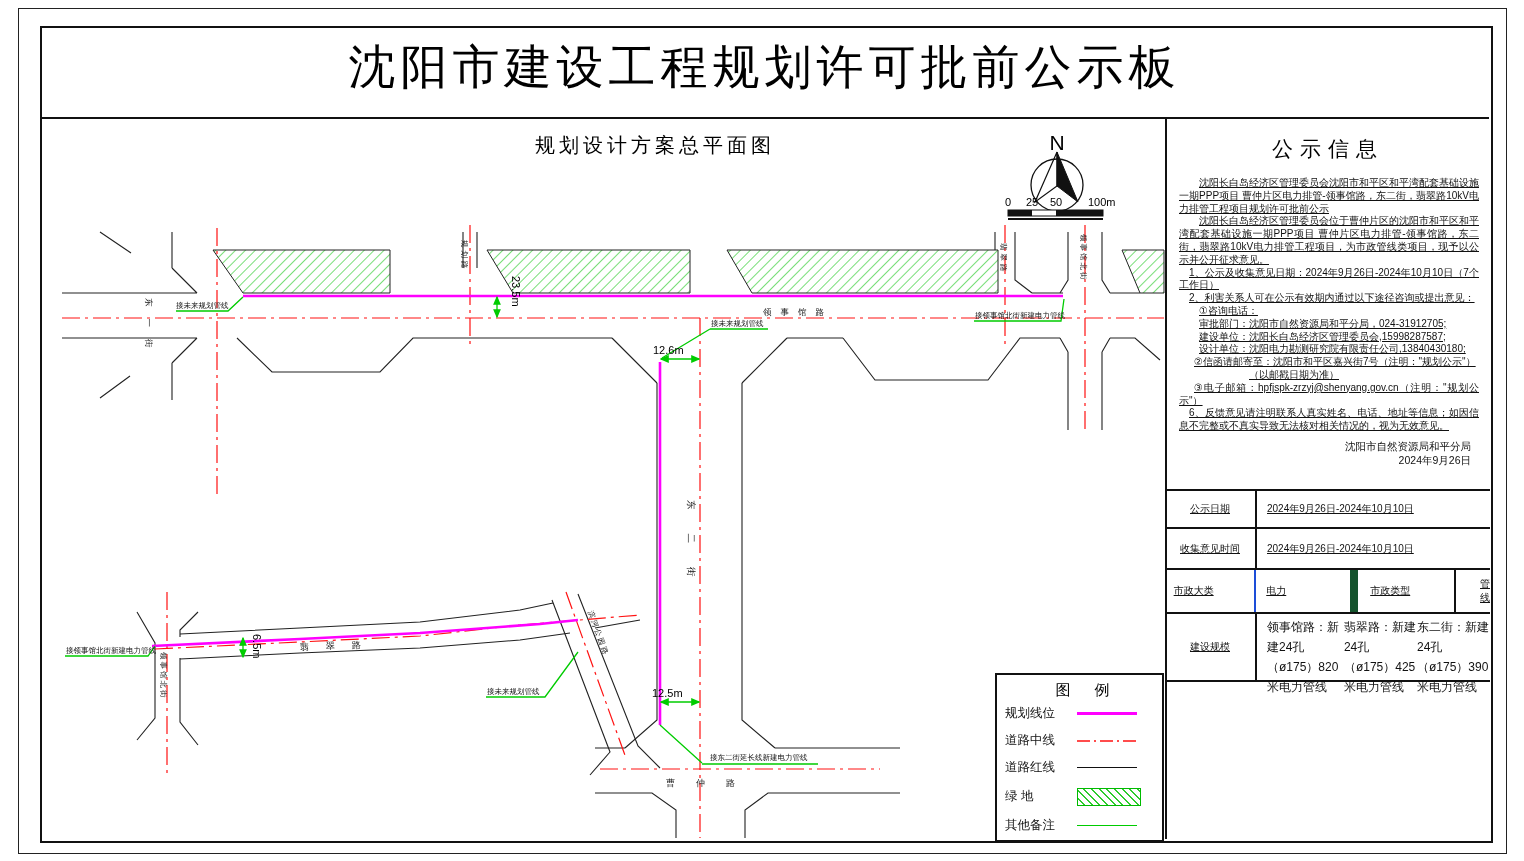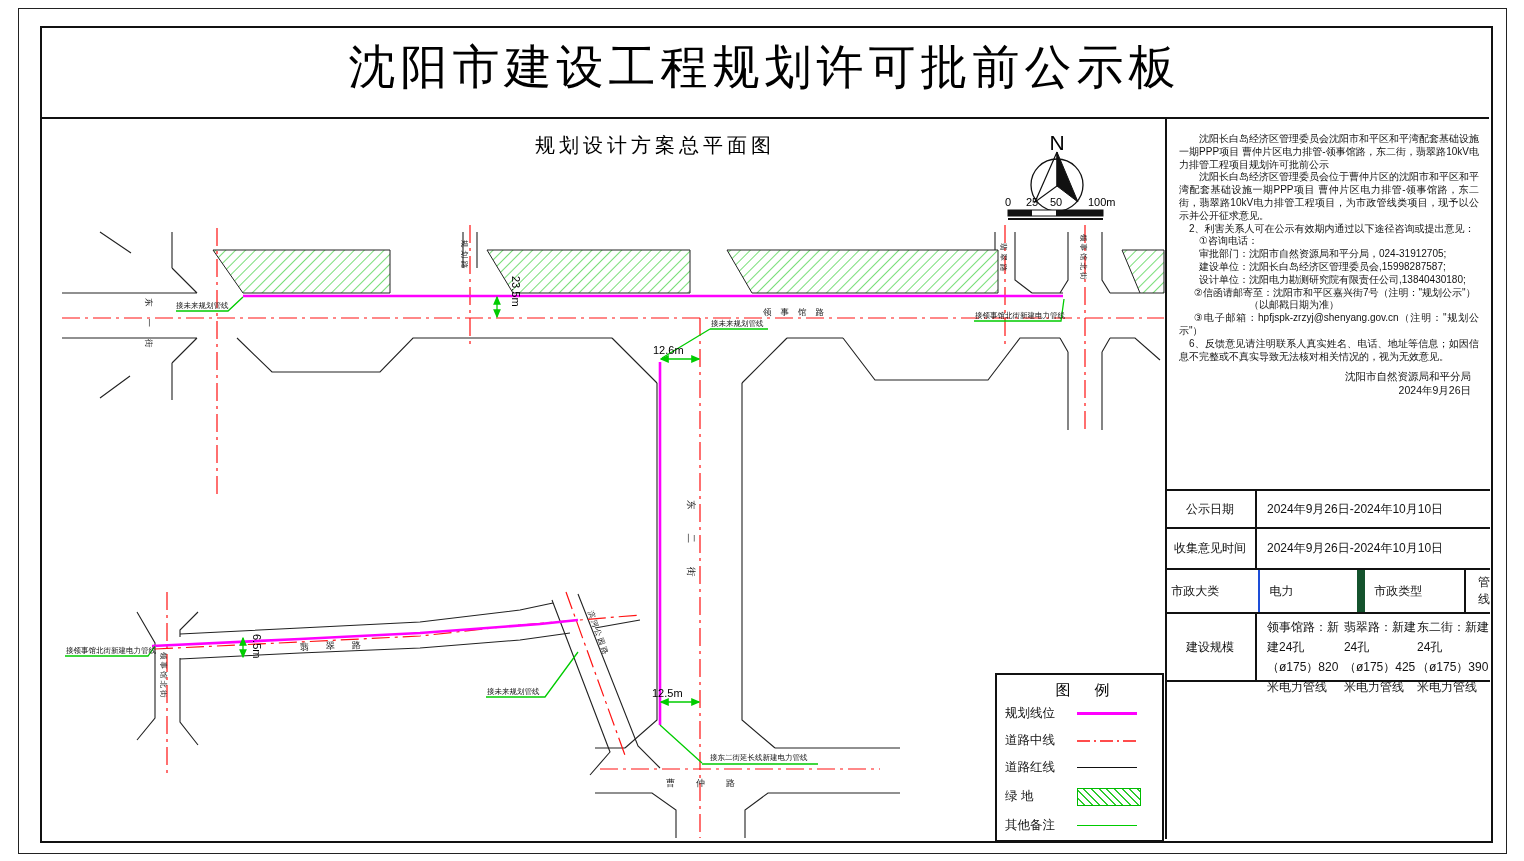--- a/index.html
+++ b/index.html
@@ -10,35 +10,35 @@
   .board-title{position:absolute;left:40px;top:36px;width:1449px;text-align:center;
         font-family:"Liberation Serif","DejaVu Serif",serif;font-size:47px;letter-spacing:5px;color:#000;}
   .hrule{position:absolute;left:40px;top:117px;width:1449px;height:0;border-top:2px solid #111;}
   .vrule{position:absolute;left:1165px;top:117px;width:0;height:722px;border-left:2px solid #111;}
   .map-title{position:absolute;left:400px;top:132px;width:510px;text-align:center;font-size:20px;letter-spacing:4px;color:#000;}
   .map-svg{position:absolute;left:40px;top:117px;width:1125px;height:722px;}
 
   
   .info-panel{position:absolute;left:1167px;top:119px;width:322px;height:370px;}
   .info-title{margin-top:16px;text-align:center;font-size:21px;letter-spacing:7px;color:#000;}
-  .info-text{margin:14px 10px 0 12px;font-size:10px;line-height:12.8px;text-align:justify;}
+  .info-text{margin:14px 10px 0 12px;font-size:10px;line-height:12.8px;text-align:justify;text-decoration:underline;}
   .info-text p{margin:0;}
   .ind1{text-indent:1em;} .ind15{text-indent:1.5em;} .ind2{text-indent:2em;} .ind7{text-indent:7em;}
   .signature{margin:6px 18px 0 0;text-align:right;font-size:10.5px;line-height:14px;}
 
   
   .info-table{position:absolute;left:1165px;top:489px;width:325px;border-top:2px solid #111;}
   .t-row{display:flex;border-bottom:2px solid #111;align-items:stretch;}
-  .t-cell{display:flex;align-items:center;font-size:12px;}
+  .t-cell{display:flex;align-items:center;font-size:10px;text-decoration:underline;}
   .t-label{width:90px;justify-content:center;text-align:center;}
   .t-val{flex:1;padding-left:10px;border-left:2px solid #111;}
   .r1{height:36px;} .r2{height:39px;} .r3{height:42px;gap:32px;} .r4{height:66px;}
   .t-val2{width:82px;padding-left:10px;border-left:2px solid #1d4ed8;}
   .t-lab2{width:100px;justify-content:center;border-left:8px solid #14532d;}
-  .t-val3{flex:1;padding-left:12px;border-left:2px solid #111;}
+  .t-val3{flex:1;padding-left:24px;border-left:2px solid #111;}
   .t-lines{flex:1;border-left:2px solid #111;padding:3px 0 3px 10px;display:flex;flex-direction:row;justify-content:center;}
   .t-lines div{font-size:12px;line-height:20px;}
 
   
   .legend{position:absolute;left:995px;top:673px;width:165px;height:165px;border:2px solid #111;background:#fff;}
   .legend-title{text-align:center;font-size:15px;letter-spacing:10px;margin-top:6px;color:#000;padding-left:16px;}
   .lg-row{display:flex;align-items:center;height:27px;padding:0 8px;}
   .lg-label{width:72px;font-size:12.5px;}
   .lg-swatch{flex:1;display:flex;align-items:center;justify-content:flex-start;}
   .sw-mag{width:60px;height:3px;background:#FF00FF;}
@@ -182,23 +182,25 @@
       <text x="1050" y="206">50</text>
       <text x="1088" y="206">100m</text>
       <rect x="1008" y="210" width="95" height="6" fill="#ffffff" stroke="#111" stroke-width="1"></rect>
       <rect x="1008" y="210" width="24" height="6" fill="#111"></rect>
       <rect x="1056" y="210" width="47" height="6" fill="#111"></rect>
       <rect x="1008" y="218" width="95" height="2" fill="#111"></rect>
     </g>
   </svg>
 
   <div class="info-panel">
+    <div class="info-title">公示信息</div>
     <div class="info-text">
       <p class="ind2">沈阳长白岛经济区管理委员会沈阳市和平区和平湾配套基础设施一期PPP项目 曹仲片区电力排管-领事馆路，东二街，翡翠路10kV电力排管工程项目规划许可批前公示</p>
       <p class="ind2">沈阳长白岛经济区管理委员会位于曹仲片区的沈阳市和平区和平湾配套基础设施一期PPP项目 曹仲片区电力排管-领事馆路，东二街，翡翠路10kV电力排管工程项目，为市政管线类项目，现予以公示并公开征求意见。</p>
+      <p class="ind1">1、公示及收集意见日期：2024年9月26日-2024年10月10日（7个工作日）</p>
       <p class="ind1">2、利害关系人可在公示有效期内通过以下途径咨询或提出意见：</p>
       <p class="ind2">①咨询电话：</p>
       <p class="ind2">审批部门：沈阳市自然资源局和平分局，024-31912705;</p>
       <p class="ind2">建设单位：沈阳长白岛经济区管理委员会,15998287587;</p>
       <p class="ind2">设计单位：沈阳电力勘测研究院有限责任公司,13840430180;</p>
       <p class="ind15">②信函请邮寄至：沈阳市和平区嘉兴街7号（注明："规划公示"）</p>
       <p class="ind7">（以邮戳日期为准）</p>
       <p class="ind15">③电子邮箱：hpfjspk-zrzyj@shenyang.gov.cn（注明："规划公示"）</p>
       <p class="ind1">6、反馈意见请注明联系人真实姓名、电话、地址等信息；如因信息不完整或不真实导致无法核对相关情况的，视为无效意见。</p>
     </div>

